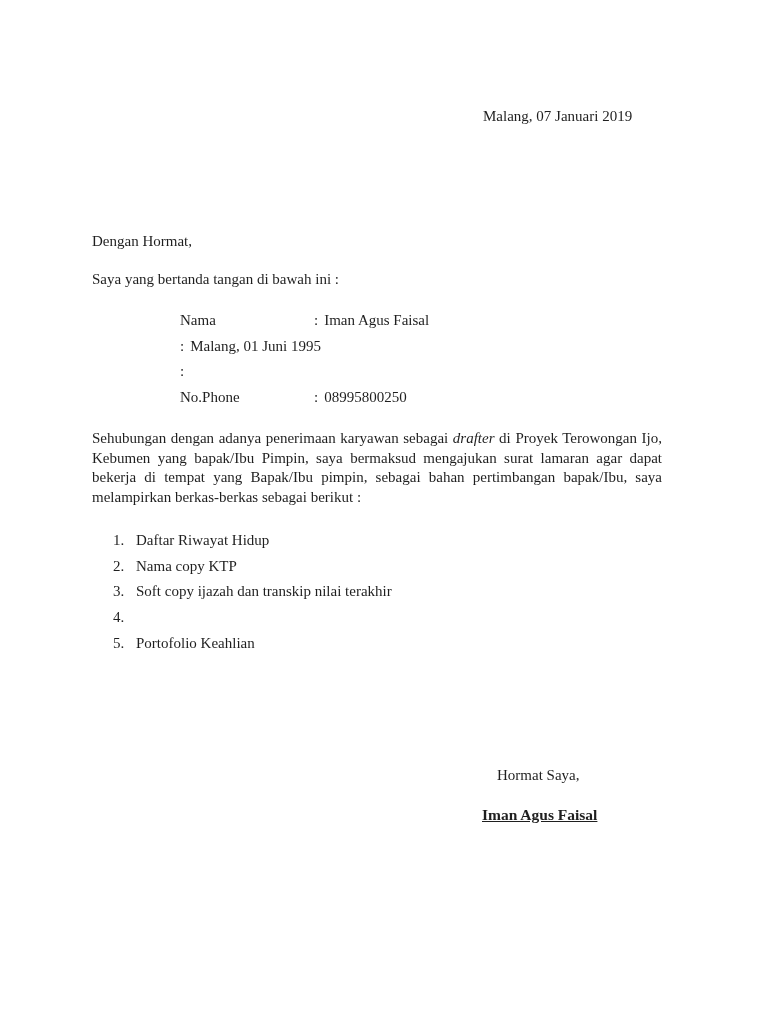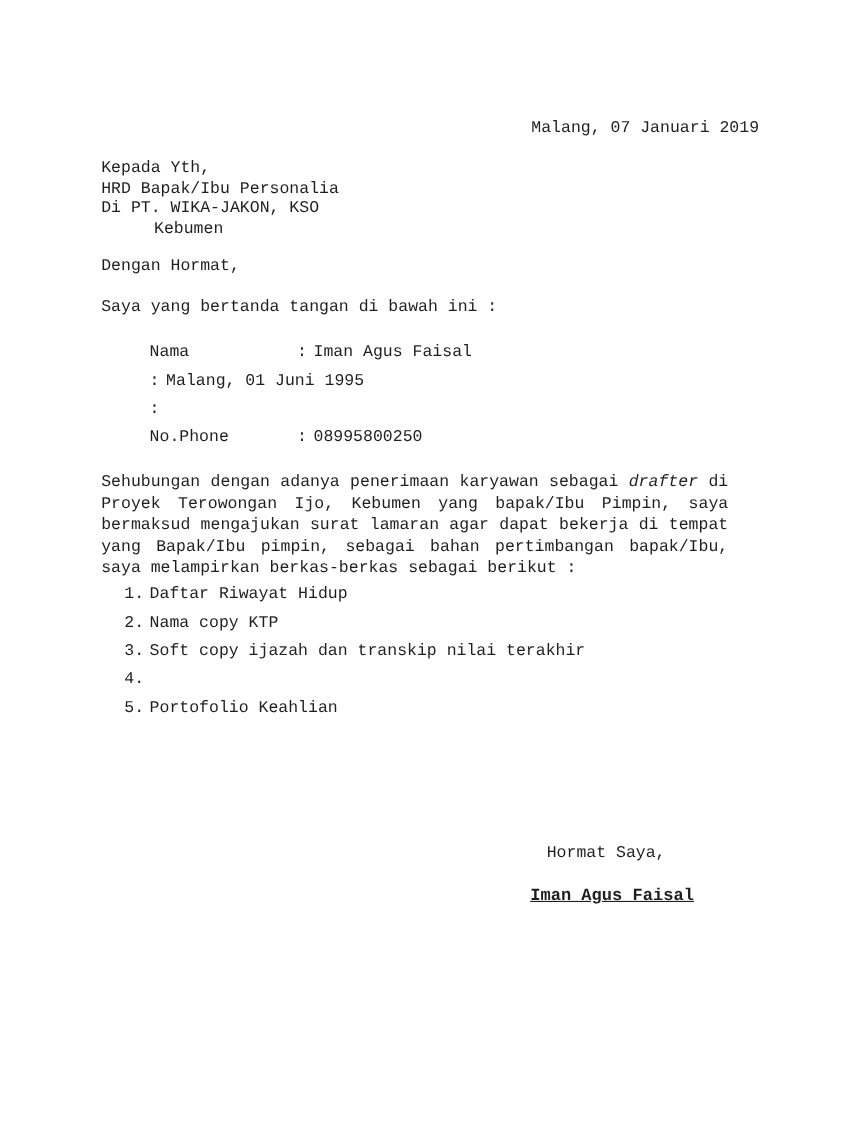--- a/index.html
+++ b/index.html
@@ -5,21 +5,21 @@
   html, body {
     margin: 0;
     padding: 0;
     background: #ffffff;
   }
   .page {
     position: relative;
     width: 768px;
     height: 1024px;
     background: #ffffff;
-    font-family: Liberation Mono, monospace;
+    font-family: Liberation Serif, serif;
     font-size: 15px;
     color: #1f1f1f;
     overflow: hidden;
   }
   .abs { position: absolute; }
 
   .date-line {
     top: 107px;
     left: 483px;
     line-height: 19px;
@@ -38,20 +38,21 @@
   .intro-line  { top: 270px; left: 92px; line-height: 19px; white-space: nowrap; }
 
   .details-table {
     top: 308px;
     left: 136px;
   }
   .detail-row {
     display: flex;
     line-height: 25.5px;
     white-space: nowrap;
+    margin-left: 44px;
   }
   .detail-label { width: 134px; flex: 0 0 134px; }
   .detail-colon { margin-right: 6px; }
 
   .body-paragraph {
     top: 429px;
     left: 92px;
     width: 570px;
     text-align: justify;
     line-height: 19.6px;
@@ -95,26 +96,20 @@
     font-size: 15.5px;
   }
 </style>
 </head>
 <body>
 
 <div class="page">
 
   <div class="abs date-line">Malang, 07 Januari 2019</div>
 
-  <div class="abs recipient-block">
-    <div class="recipient-line">Kepada Yth,</div>
-    <div class="recipient-line">HRD Bapak/Ibu Personalia</div>
-    <div class="recipient-line">Di PT. WIKA-JAKON, KSO</div>
-    <div class="recipient-line indented">Kebumen</div>
-  </div>
 
   <div class="abs salutation">Dengan Hormat,</div>
 
   <div class="abs intro-line">Saya yang bertanda tangan di bawah ini :</div>
 
   <div class="abs details-table">
     <div class="detail-row">
       <span class="detail-label">Nama</span>
       <span class="detail-colon">:</span>
       <span class="detail-value">Iman Agus Faisal</span>

